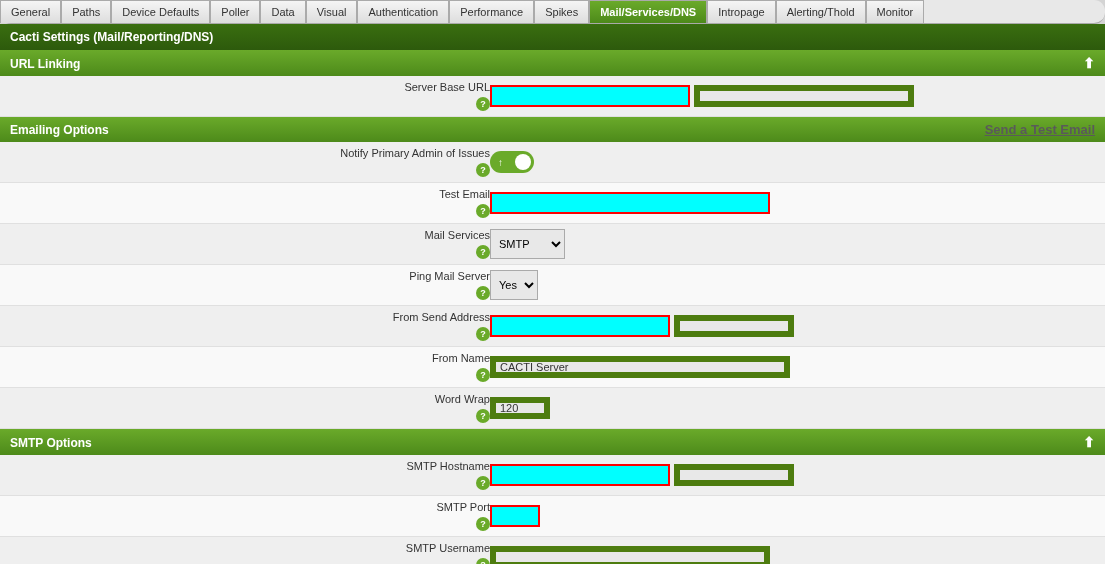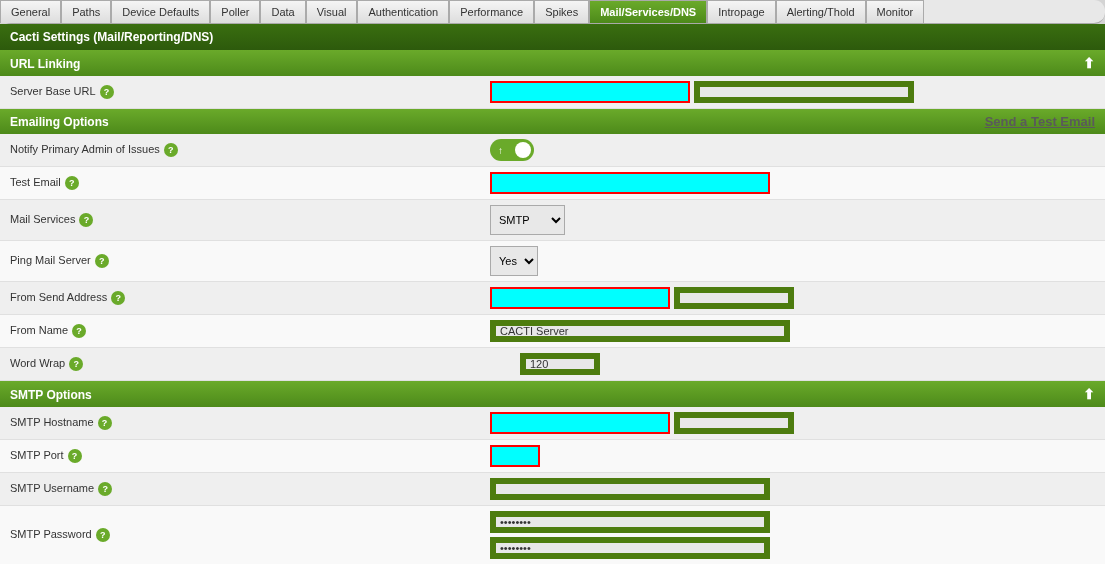--- a/index.html
+++ b/index.html
@@ -39,40 +39,40 @@
       justify-content: space-between;
       align-items: flex-end;
     }
     .section-header .collapse-icon {
       color: white;
       font-size: 14px;
     }
     .form-row { display: flex; align-items: center; padding: 5px 10px; border-bottom: 1px solid #e0e0e0; min-height: 30px; }
     .form-row:nth-child(odd) { background: #f9f9f9; }
     .form-row:nth-child(even) { background: #efefef; }
-    .form-label { width: 480px; min-width: 480px; color: #333; font-size: 11px; display: flex; align-items: flex-start; gap: 4px; }
+    .form-label { width: 480px; min-width: 480px; color: #333; font-size: 11px; display: flex; align-items: flex-end; gap: 4px; flex-direction: column; }
     .form-control-area { flex: 1; display: flex; align-items: center; gap: 4px; }
 
     
     input[type="text"], input[type="password"] {
       height: 22px;
       border: 6px solid #4d7c0f;
       background: #e8e8e8;
       padding: 2px 4px;
       font-size: 11px;
       color: #333;
     }
     input[type="text"].highlighted {
       background: cyan;
       border: 2px solid red;
       outline: none;
     }
     .input-wide { width: 200px; }
     .input-medium { width: 150px; }
-    .input-small { width: 80px; margin-left: 30px; }
+    .input-small { width: 60px; }
 
     
     select {
       height: 30px;
       border: 1px solid #aaa;
       background: #e8e8e8;
       padding: 2px 4px;
       font-size: 11px;
       cursor: pointer;
     }

